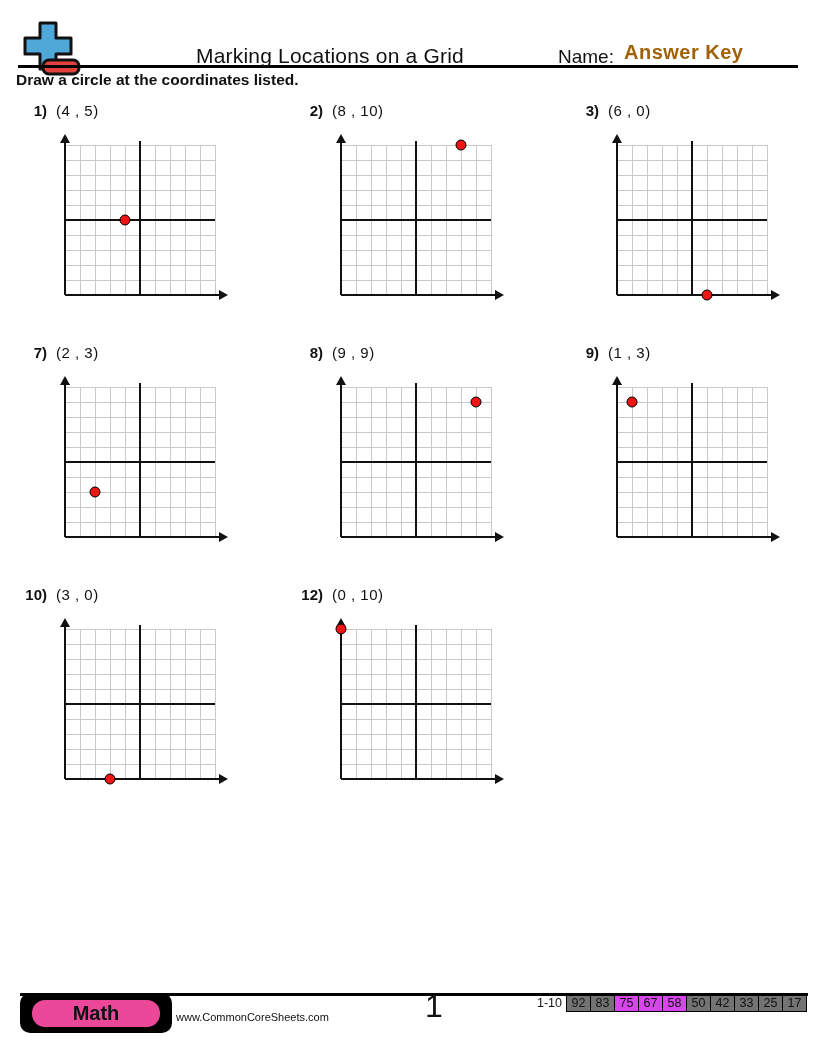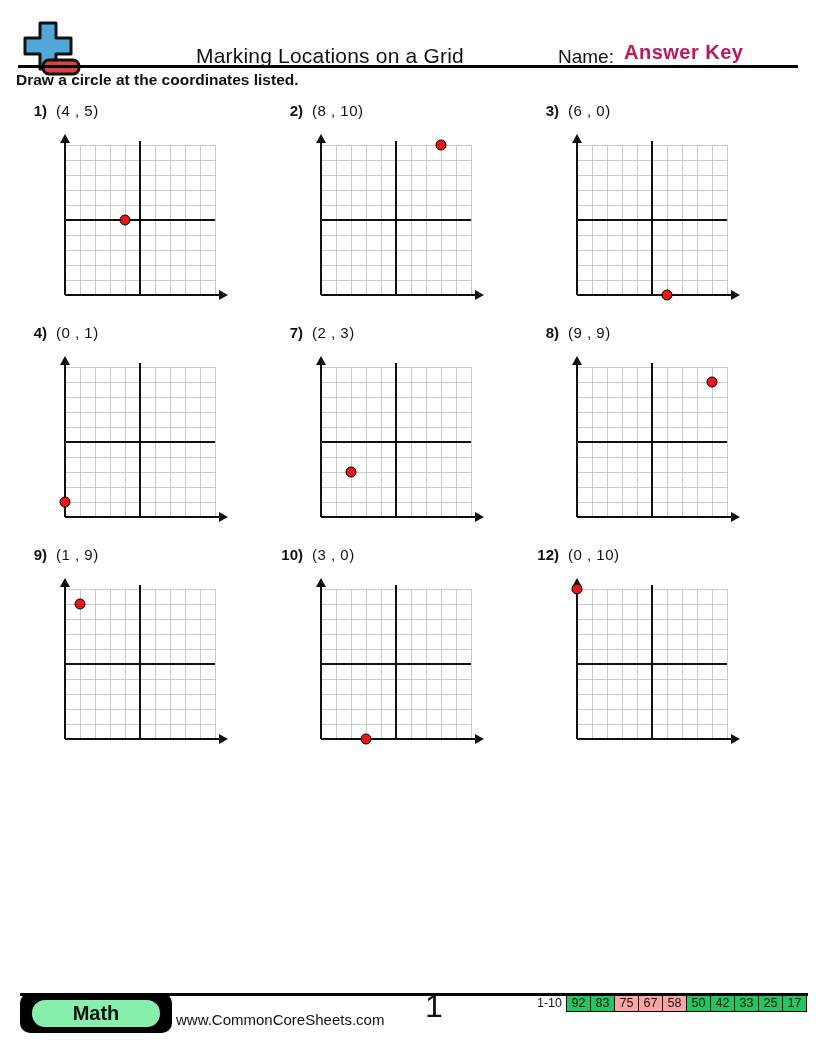--- a/index.html
+++ b/index.html
@@ -10,21 +10,21 @@
   
   .logo{position:absolute;left:18px;top:20px;}
   .header-line{position:absolute;left:18px;top:65px;width:780px;height:3px;background:#000;}
   .title{position:absolute;left:130px;top:44px;width:400px;text-align:center;
     font-size:21px;font-weight:500;letter-spacing:.2px;}
   .name-label{position:absolute;left:558px;top:46px;font-size:19px;}
   .answer-key{position:absolute;left:624px;top:41px;font-size:20px;font-weight:bold;letter-spacing:.5px;}
   .instruction{position:absolute;left:16px;top:71px;font-size:15.5px;font-weight:bold;}
   
   .problems{position:absolute;left:25px;top:100px;width:768px;
-    display:grid;grid-template-columns:256px 256px 256px;grid-auto-rows:222px;}
+    display:grid;grid-template-columns:256px 256px 256px;grid-auto-rows:222px;gap:20px;}
   .problem{position:relative;}
   .plabel{position:absolute;left:0;top:2px;font-size:15px;white-space:nowrap;}
   .pnum{display:inline-block;width:22px;text-align:right;font-weight:bold;}
   .pcoords{margin-left:9px;letter-spacing:.5px;}
   .gridbox{
     position:absolute;left:40px;top:45px;width:150px;height:150px;
     background-image:
       linear-gradient(to right, #c9c9c9 1px, transparent 1px),
       linear-gradient(to bottom, #c9c9c9 1px, transparent 1px);
     background-size:15px 15px;
@@ -37,43 +37,43 @@
     border-left:5px solid transparent;border-right:5px solid transparent;border-bottom:9px solid #111;z-index:2;}
   .axis-x{position:absolute;left:0;right:-6px;bottom:-1px;height:2px;background:#111;z-index:2;}
   .x-arrow{position:absolute;left:calc(100% + 4px);bottom:-5px;width:0;height:0;
     border-top:5px solid transparent;border-bottom:5px solid transparent;border-left:9px solid #111;z-index:2;}
   .dot{position:absolute;width:11px;height:11px;border-radius:50%;
     background:#ee1515;border:1.5px solid #000;box-sizing:border-box;
     transform:translate(-50%,-50%);z-index:5;}
   
   .footer-line{position:absolute;left:20px;top:993px;width:788px;height:3px;background:#000;}
   .footer-box{position:absolute;left:20px;top:993px;width:152px;height:40px;background:#000;border-radius:10px;z-index:2;}
-  .subject-pill{position:absolute;left:10px;top:5px;width:128px;height:27px;background:#86efac;
+  .subject-pill{position:absolute;left:10px;top:5px;width:128px;height:27px;background:#ec4899;
     border:2px solid #000;border-radius:15px;text-align:center;font-size:20px;font-weight:bold;line-height:27px;}
-  .website{position:absolute;left:176px;top:1011px;font-size:15px;}
+  .website{position:absolute;left:176px;top:1011px;font-size:11px;}
   .page-number{position:absolute;left:425px;top:988px;font-size:32px;}
   .score-table{position:absolute;left:520px;top:995px;font-size:12.5px;}
   .score-row{display:flex;margin-top:-1px;}
   .score-row:first-child{margin-top:0;}
   .score-label{width:42px;text-align:right;padding-right:5px;line-height:17px;}
   .score-cell{width:23px;height:15px;border:1px solid #000;margin-left:-1px;
-    text-align:center;line-height:15px;background:#fca5a5;}
-  .score-cell.hl{background:#22c55e;}
+    text-align:center;line-height:15px;background:#d946ef;}
+  .score-cell.hl{background:#737373;}
 </style>
 </head>
 <body>
 
 <svg class="logo" width="64" height="58" viewBox="0 0 64 58">
   <path d="M22 3 h16 v15 h15 v16 h-15 v15 h-16 v-15 h-15 v-16 h15 z" fill="#4FA8D8" stroke="#111" stroke-width="3" stroke-linejoin="round"></path>
   <rect x="25" y="40" width="36" height="14" rx="6" fill="#E2403C" stroke="#111" stroke-width="3"></rect>
 </svg>
 <div class="header-line"></div>
 <div class="title">Marking Locations on a Grid</div>
 <div class="name-label">Name:</div>
-<div class="answer-key" style="color:#be185d;">Answer Key</div>
+<div class="answer-key" style="color:#a16207;">Answer Key</div>
 <div class="instruction">Draw a circle at the coordinates listed.</div>
 
 <div class="problems">
   <div class="problem">
     <div class="plabel">
       <span class="pnum">1)</span><span class="pcoords">(4 , 5)</span>
     </div>
     <div class="gridbox">
       <div class="mid-v"></div>
       <div class="mid-h"></div>
@@ -108,34 +108,20 @@
       <div class="mid-v"></div>
       <div class="mid-h"></div>
       <div class="axis-y"></div>
       <div class="y-arrow"></div>
       <div class="axis-x"></div>
       <div class="x-arrow"></div>
       <div class="dot" style="left: 90px; top: 150px;"></div>
     </div>
   </div>
 
-  <div class="problem">
-    <div class="plabel">
-      <span class="pnum">4)</span><span class="pcoords">(0 , 1)</span>
-    </div>
-    <div class="gridbox">
-      <div class="mid-v"></div>
-      <div class="mid-h"></div>
-      <div class="axis-y"></div>
-      <div class="y-arrow"></div>
-      <div class="axis-x"></div>
-      <div class="x-arrow"></div>
-      <div class="dot" style="left: 0px; top: 135px;"></div>
-    </div>
-  </div>
 
 
 
   <div class="problem">
     <div class="plabel">
       <span class="pnum">7)</span><span class="pcoords">(2 , 3)</span>
     </div>
     <div class="gridbox">
       <div class="mid-v"></div>
       <div class="mid-h"></div>
@@ -157,21 +143,21 @@
       <div class="axis-y"></div>
       <div class="y-arrow"></div>
       <div class="axis-x"></div>
       <div class="x-arrow"></div>
       <div class="dot" style="left: 135px; top: 15px;"></div>
     </div>
   </div>
 
   <div class="problem">
     <div class="plabel">
-      <span class="pnum">9)</span><span class="pcoords">(1 , 9)</span>
+      <span class="pnum">9)</span><span class="pcoords">(1 , 3)</span>
     </div>
     <div class="gridbox">
       <div class="mid-v"></div>
       <div class="mid-h"></div>
       <div class="axis-y"></div>
       <div class="y-arrow"></div>
       <div class="axis-x"></div>
       <div class="x-arrow"></div>
       <div class="dot" style="left: 15px; top: 15px;"></div>
     </div>

